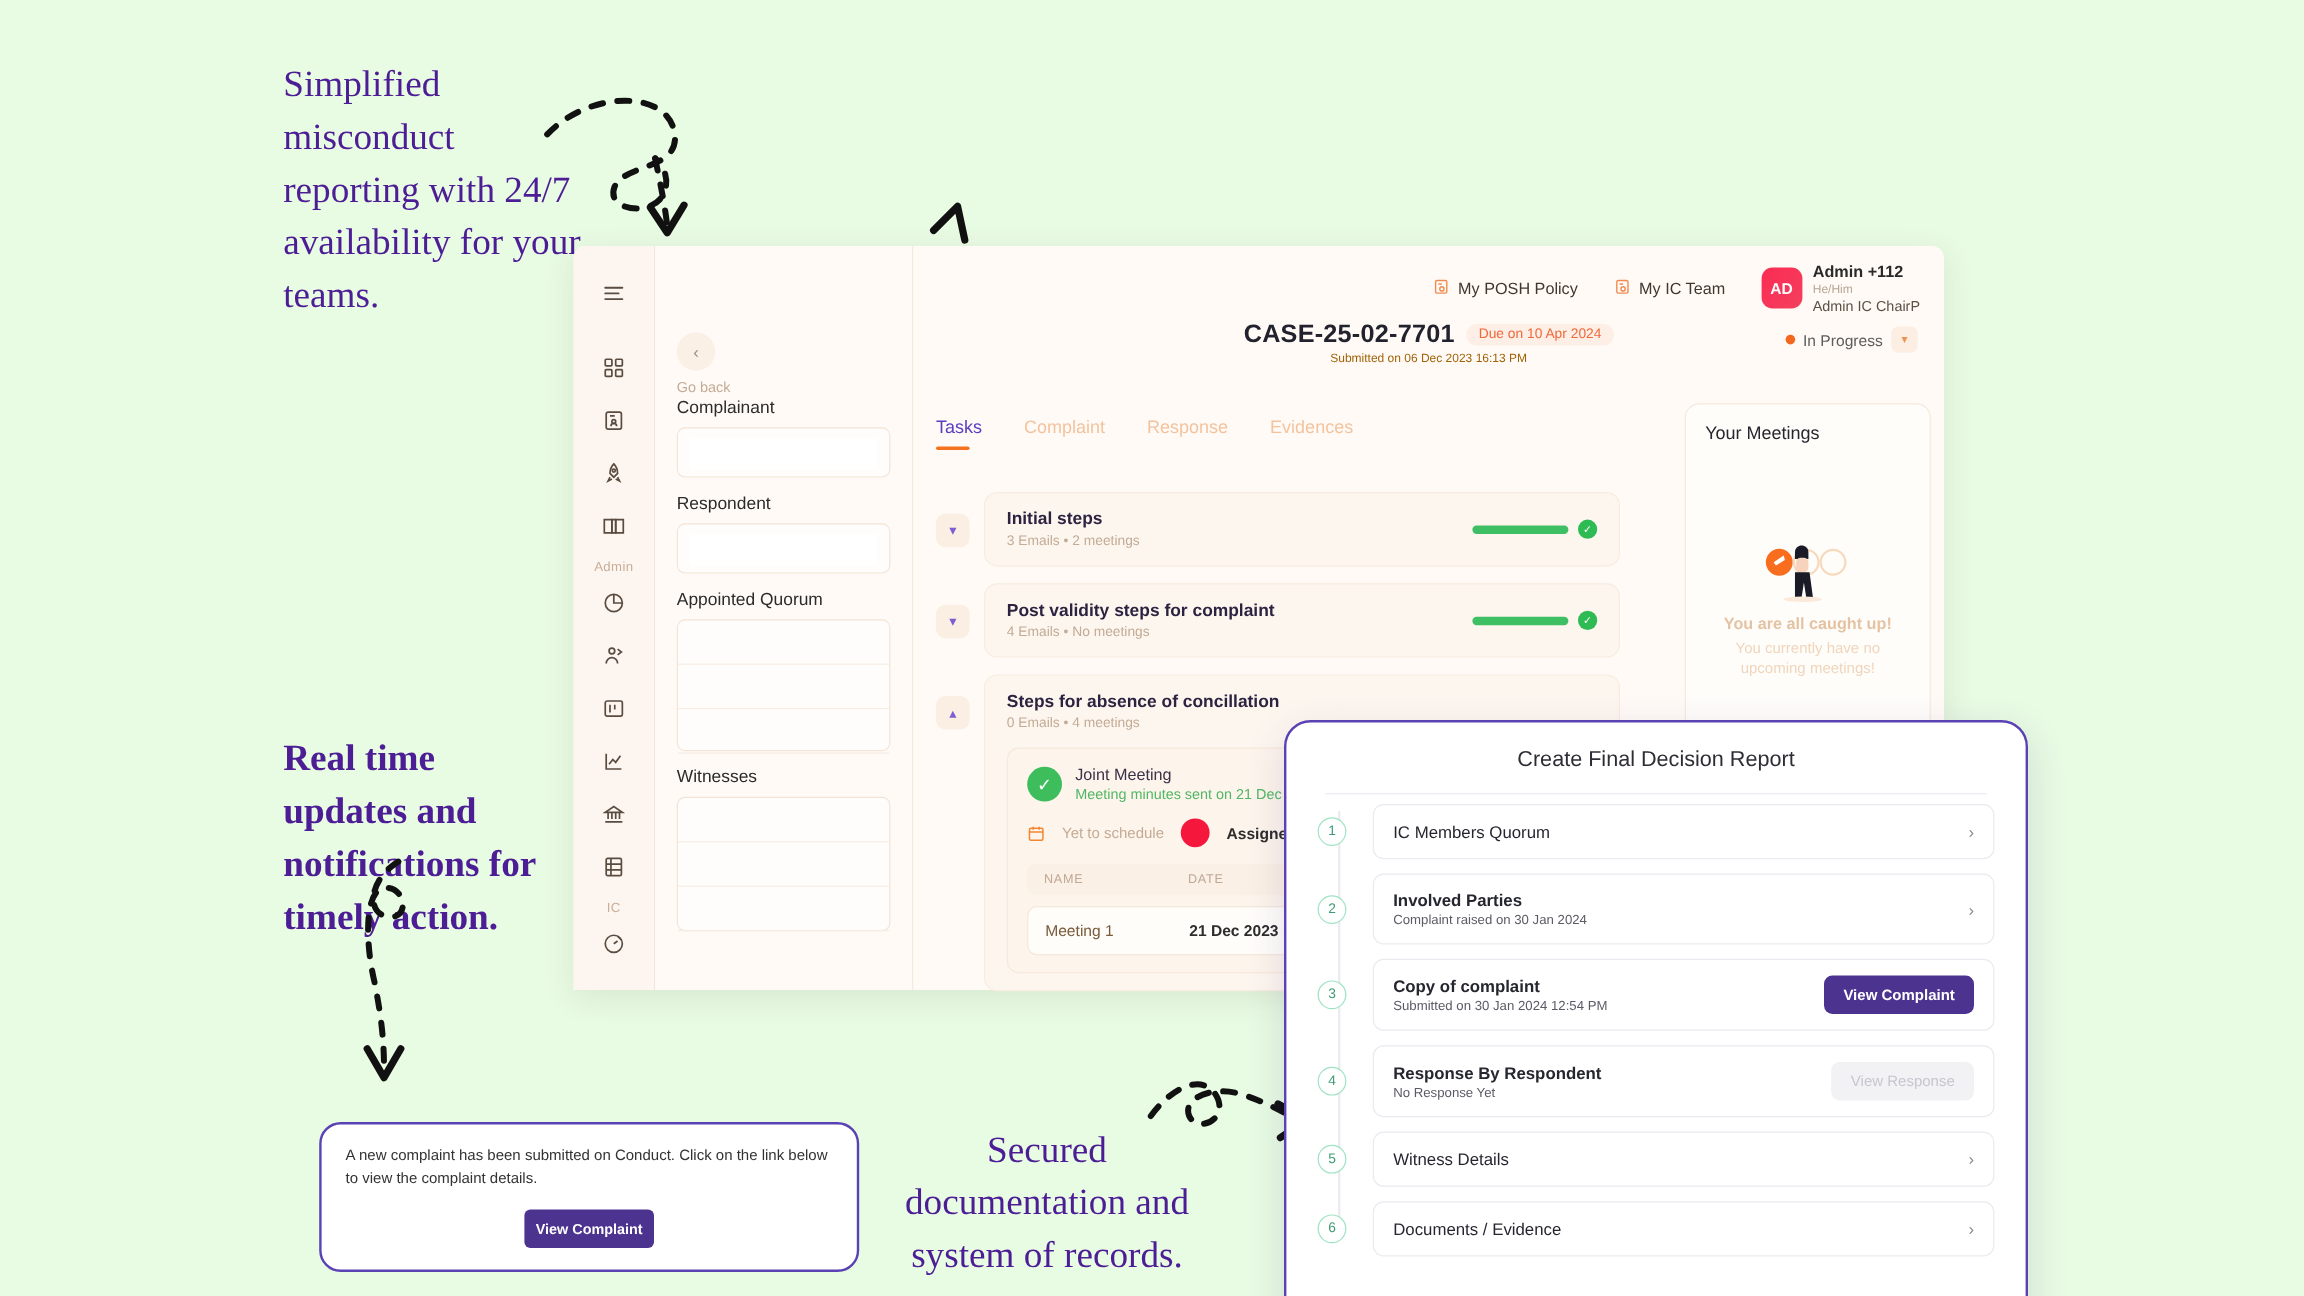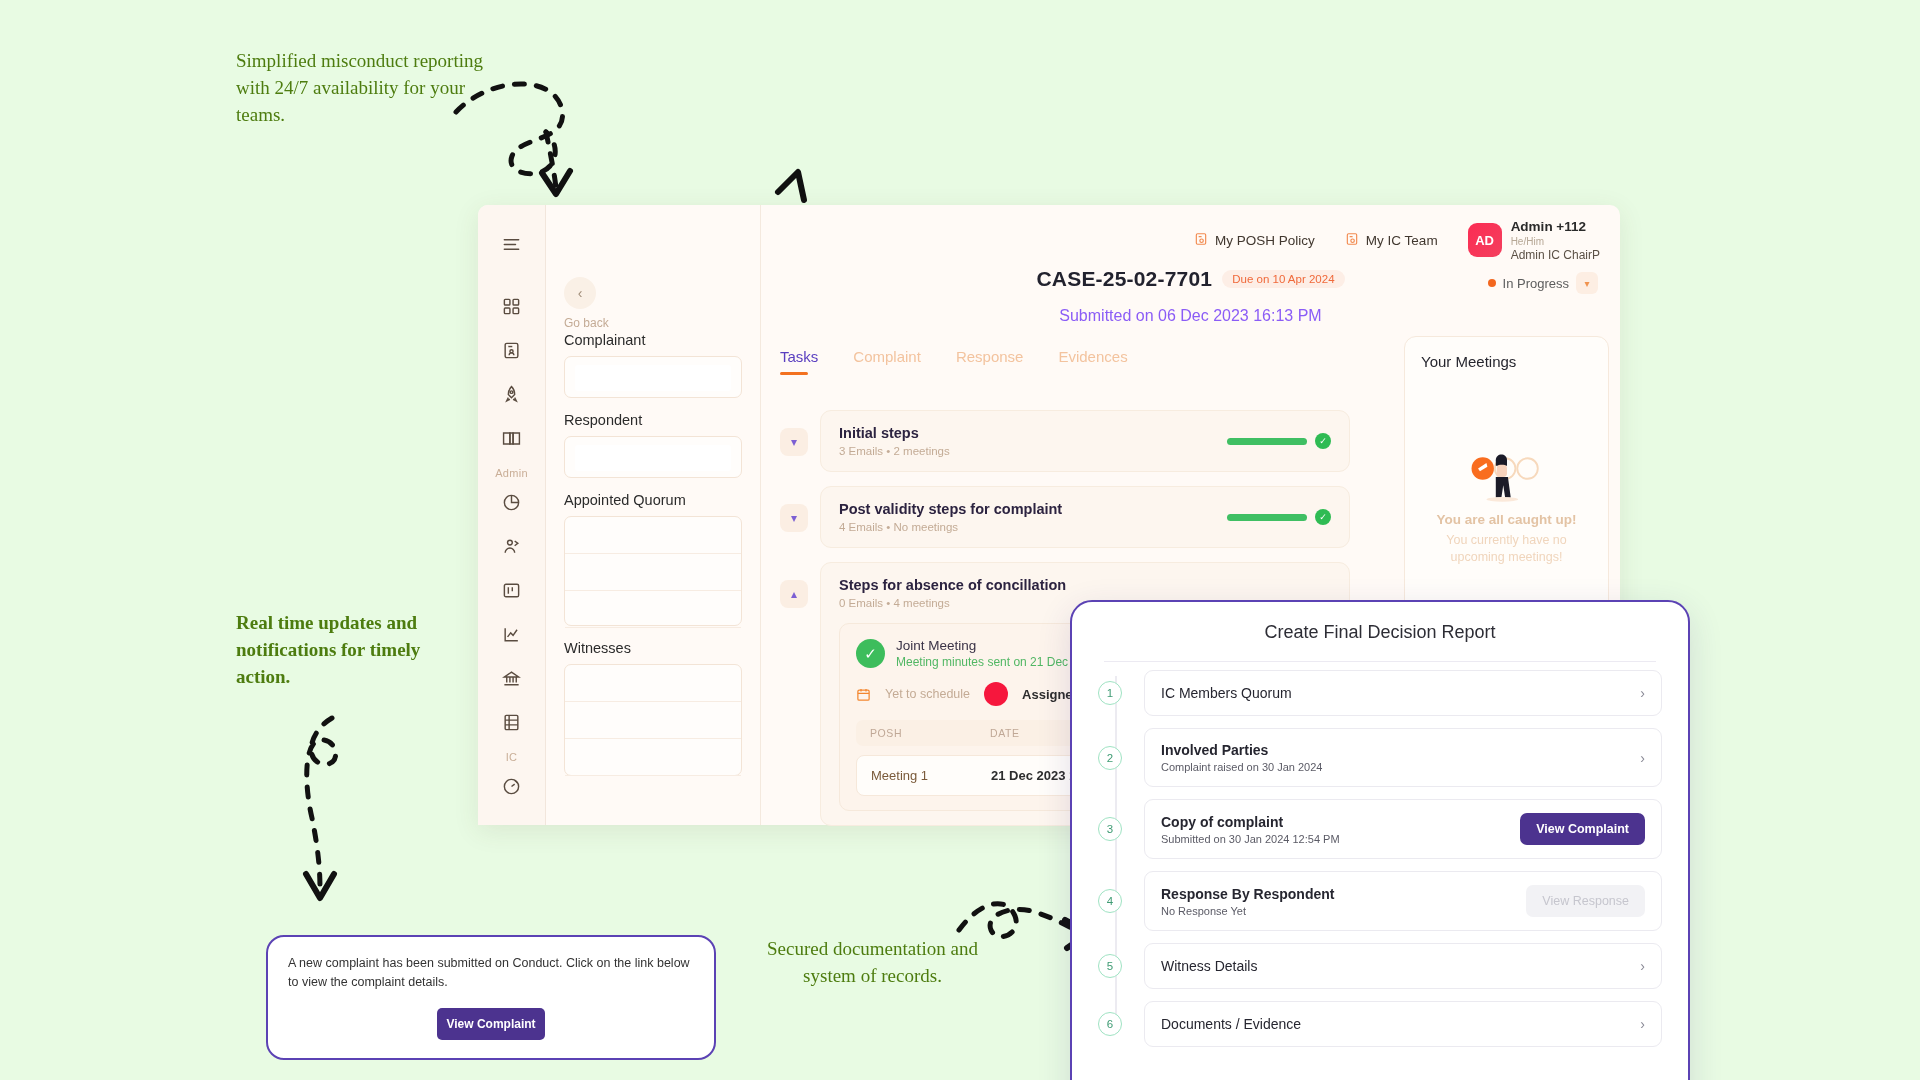--- a/index.html
+++ b/index.html
@@ -9,22 +9,22 @@
     font-family: "Liberation Sans", sans-serif;
     position: relative;
     overflow: hidden;
   }
   .stage { position: absolute; inset: 0; }
 
   
   .annot {
     position: absolute;
     font-family: "Liberation Serif", serif;
-    color: #4d7c0f;
-    font-size: 19px;
+    color: #4c1d95;
+    font-size: 31px;
     line-height: 1.42;
   }
   #annot-1 { left: 236px; top: 48px; width: 250px; }
   #annot-2 { left: 805px; top: 108px; width: 265px; }
   #annot-3 { left: 236px; top: 610px; width: 235px; font-weight: bold; }
   #annot-4 { left: 745px; top: 936px; width: 255px; text-align: center; }
 
   .arrow-svg { position: absolute; overflow: visible; pointer-events: none; }
 
   
@@ -109,21 +109,21 @@
 
   
   .case-head { position: absolute; left: 283px; right: 0; top: 62px; height: 52px; }
   .case-center { position: absolute; left: 0; right: 0; top: 0; text-align: center; }
   .case-id-row { display: inline-flex; align-items: center; gap: 10px; }
   .case-id { font-size: 21px; font-weight: bold; color: #22222e; letter-spacing: .2px; }
   .case-due {
     font-size: 11.5px; color: #f0693a; background: #fdeee6;
     border-radius: 11px; padding: 3px 10px;
   }
-  .case-sub { font-size: 16px; color: #8b5cf6; margin-top: 16px; }
+  .case-sub { font-size: 10px; color: #a16207; margin-top: 3px; }
   .status-pill {
     position: absolute; right: 22px; top: 5px;
     display: flex; align-items: center; gap: 7px;
     font-size: 13px; color: #5d5d5d;
   }
   .status-dot { width: 8px; height: 8px; border-radius: 50%; background: #f3671f; }
   .status-caret {
     width: 22px; height: 22px; border-radius: 6px; background: #fdeee3;
     display: flex; align-items: center; justify-content: center; color: #f0934f; font-size: 10px;
   }
@@ -514,21 +514,21 @@
               <svg viewBox="0 0 24 24" fill="none" stroke="currentColor" stroke-width="2">
                 <rect x="3" y="5" width="18" height="16" rx="2"></rect>
                   <path d="M3 10h18M8 3v4M16 3v4"></path>
               </svg>
             </span>
             <span class="yts">Yet to schedule</span>
             <span class="assignee-dot"></span>
             <span class="assignee-label">Assignee</span>
           </div>
           <div class="tbl-head">
-            <div class="c1">POSH</div>
+            <div class="c1">NAME</div>
             <div class="c2">DATE</div>
           </div>
           <div class="tbl-row">
             <div class="c1">Meeting 1</div>
             <div class="c2">21 Dec 2023 15:00</div>
           </div>
         </div>
       </div>
     </div>
   </div>

